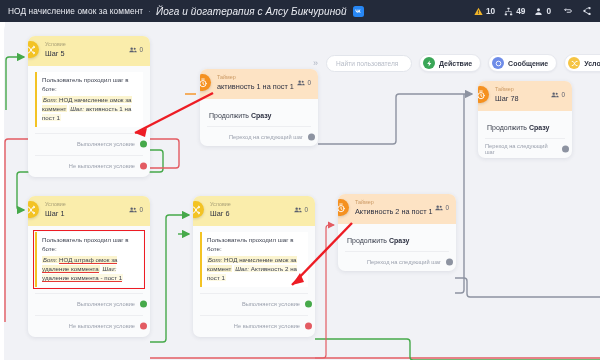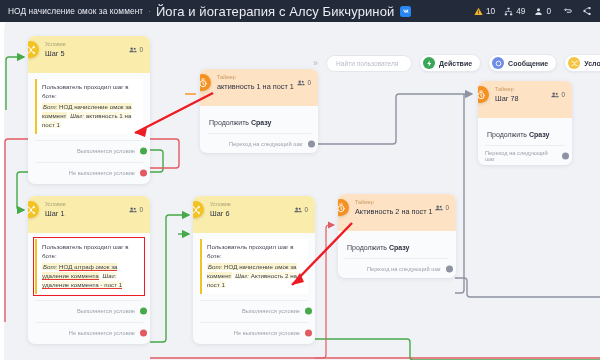--- a/index.html
+++ b/index.html
@@ -12,27 +12,27 @@
   #app{position:relative;width:600px;height:360px;overflow:hidden;background:#eef0f4;}
 
   
   .topbar{
     position:absolute;left:0;top:0;width:600px;height:22px;
     background:#232a3a;display:flex;align-items:center;
     padding:0 8px;box-sizing:border-box;color:#e6e9f0;
   }
   .tb-title{font-size:8.3px;color:#eceef4;white-space:nowrap;letter-spacing:.1px;}
   .tb-dot{font-size:8px;color:#7e869a;margin:0 5px;}
-  .tb-sub{font-size:13px;color:#eceef4;white-space:nowrap;letter-spacing:.1px;}
+  .tb-sub{font-size:10px;color:#eceef4;white-space:nowrap;letter-spacing:.1px;font-style:italic;}
   .vk-badge{
     display:inline-flex;align-items:center;justify-content:center;
     width:11px;height:11px;border-radius:2.5px;background:#2787f5;
     color:#fff;font-size:6px;font-weight:bold;margin-left:6px;line-height:1;
   }
-  .tb-right{margin-left:auto;display:flex;align-items:flex-end;gap:9px;}
+  .tb-right{margin-left:auto;display:flex;align-items:flex-end;gap:9px;font-weight:bold;}
   .tb-stat{display:flex;align-items:center;gap:3px;font-size:8.3px;color:#dfe3ec;}
   .tb-ico{display:inline-flex;align-items:center;}
   .tb-ico svg{display:block;}
 
   
   .canvas{position:absolute;left:0;top:22px;width:600px;height:338px;background:#f1f2f6;overflow:hidden;}
   .canvas-inner{position:absolute;left:4px;top:0;right:0;bottom:0;background:#f1f2f6;
     border-top-left-radius:8px;}
   .canvas-left-strip{position:absolute;left:0;top:0;width:5px;height:338px;background:#fff;}
 
@@ -67,21 +67,21 @@
   
   .edges{position:absolute;left:0;top:0;width:600px;height:338px;z-index:5;pointer-events:none;}
 
   
   .node{
     position:absolute;background:#fafbfc;border-radius:7px;
     box-shadow:0 1px 4px rgba(40,50,80,.10);z-index:20;box-sizing:border-box;
     overflow:hidden;
   }
   .node-head{
-    display:flex;align-items:center;padding:5px 7px 15px 6px;box-sizing:border-box;
+    display:flex;align-items:center;padding:5px 7px 8px 6px;box-sizing:border-box;
     position:relative;min-height:24px;
   }
   .node-head.cond{background:#faedab;}
   .node-head.timer{background:#fde3c4;}
   .head-ico{
     width:17px;height:17px;border-radius:50%;flex:0 0 auto;
     display:flex;align-items:center;justify-content:center;color:#fff;
     margin-right:6px;margin-left:-12px;box-shadow:0 1px 3px rgba(0,0,0,.15);
   }
   .head-ico.cond{background:#f3c324;}

